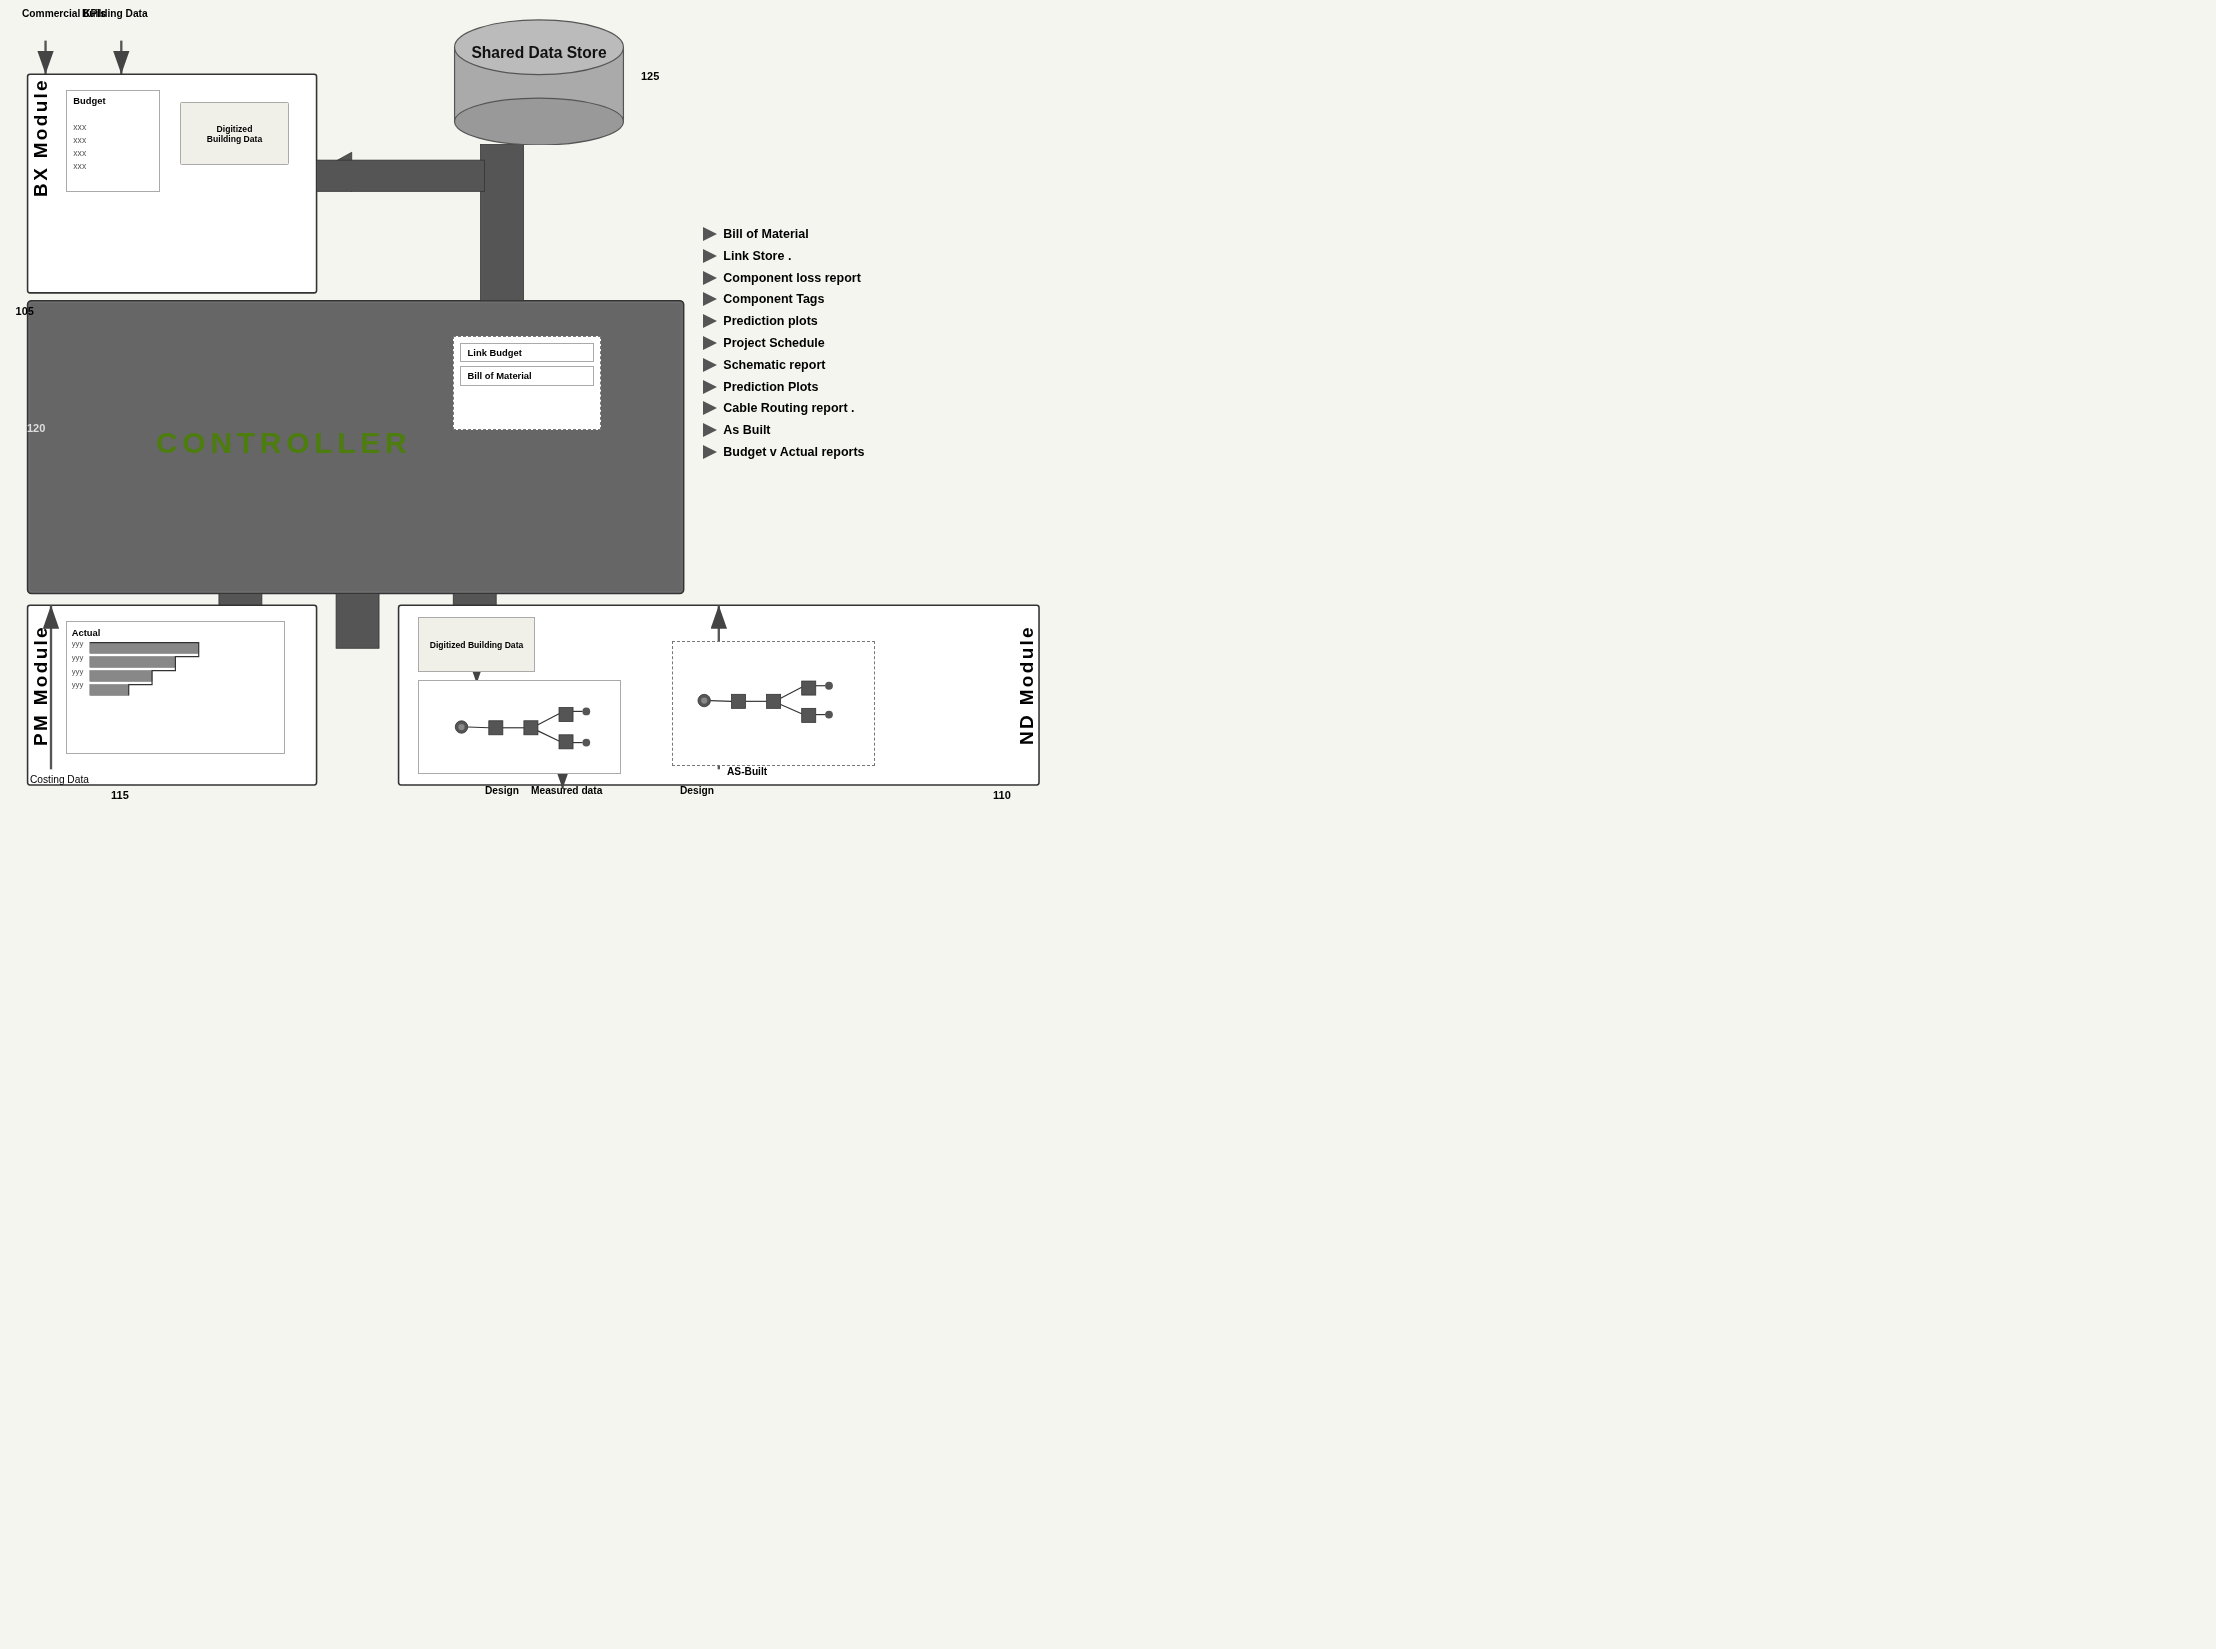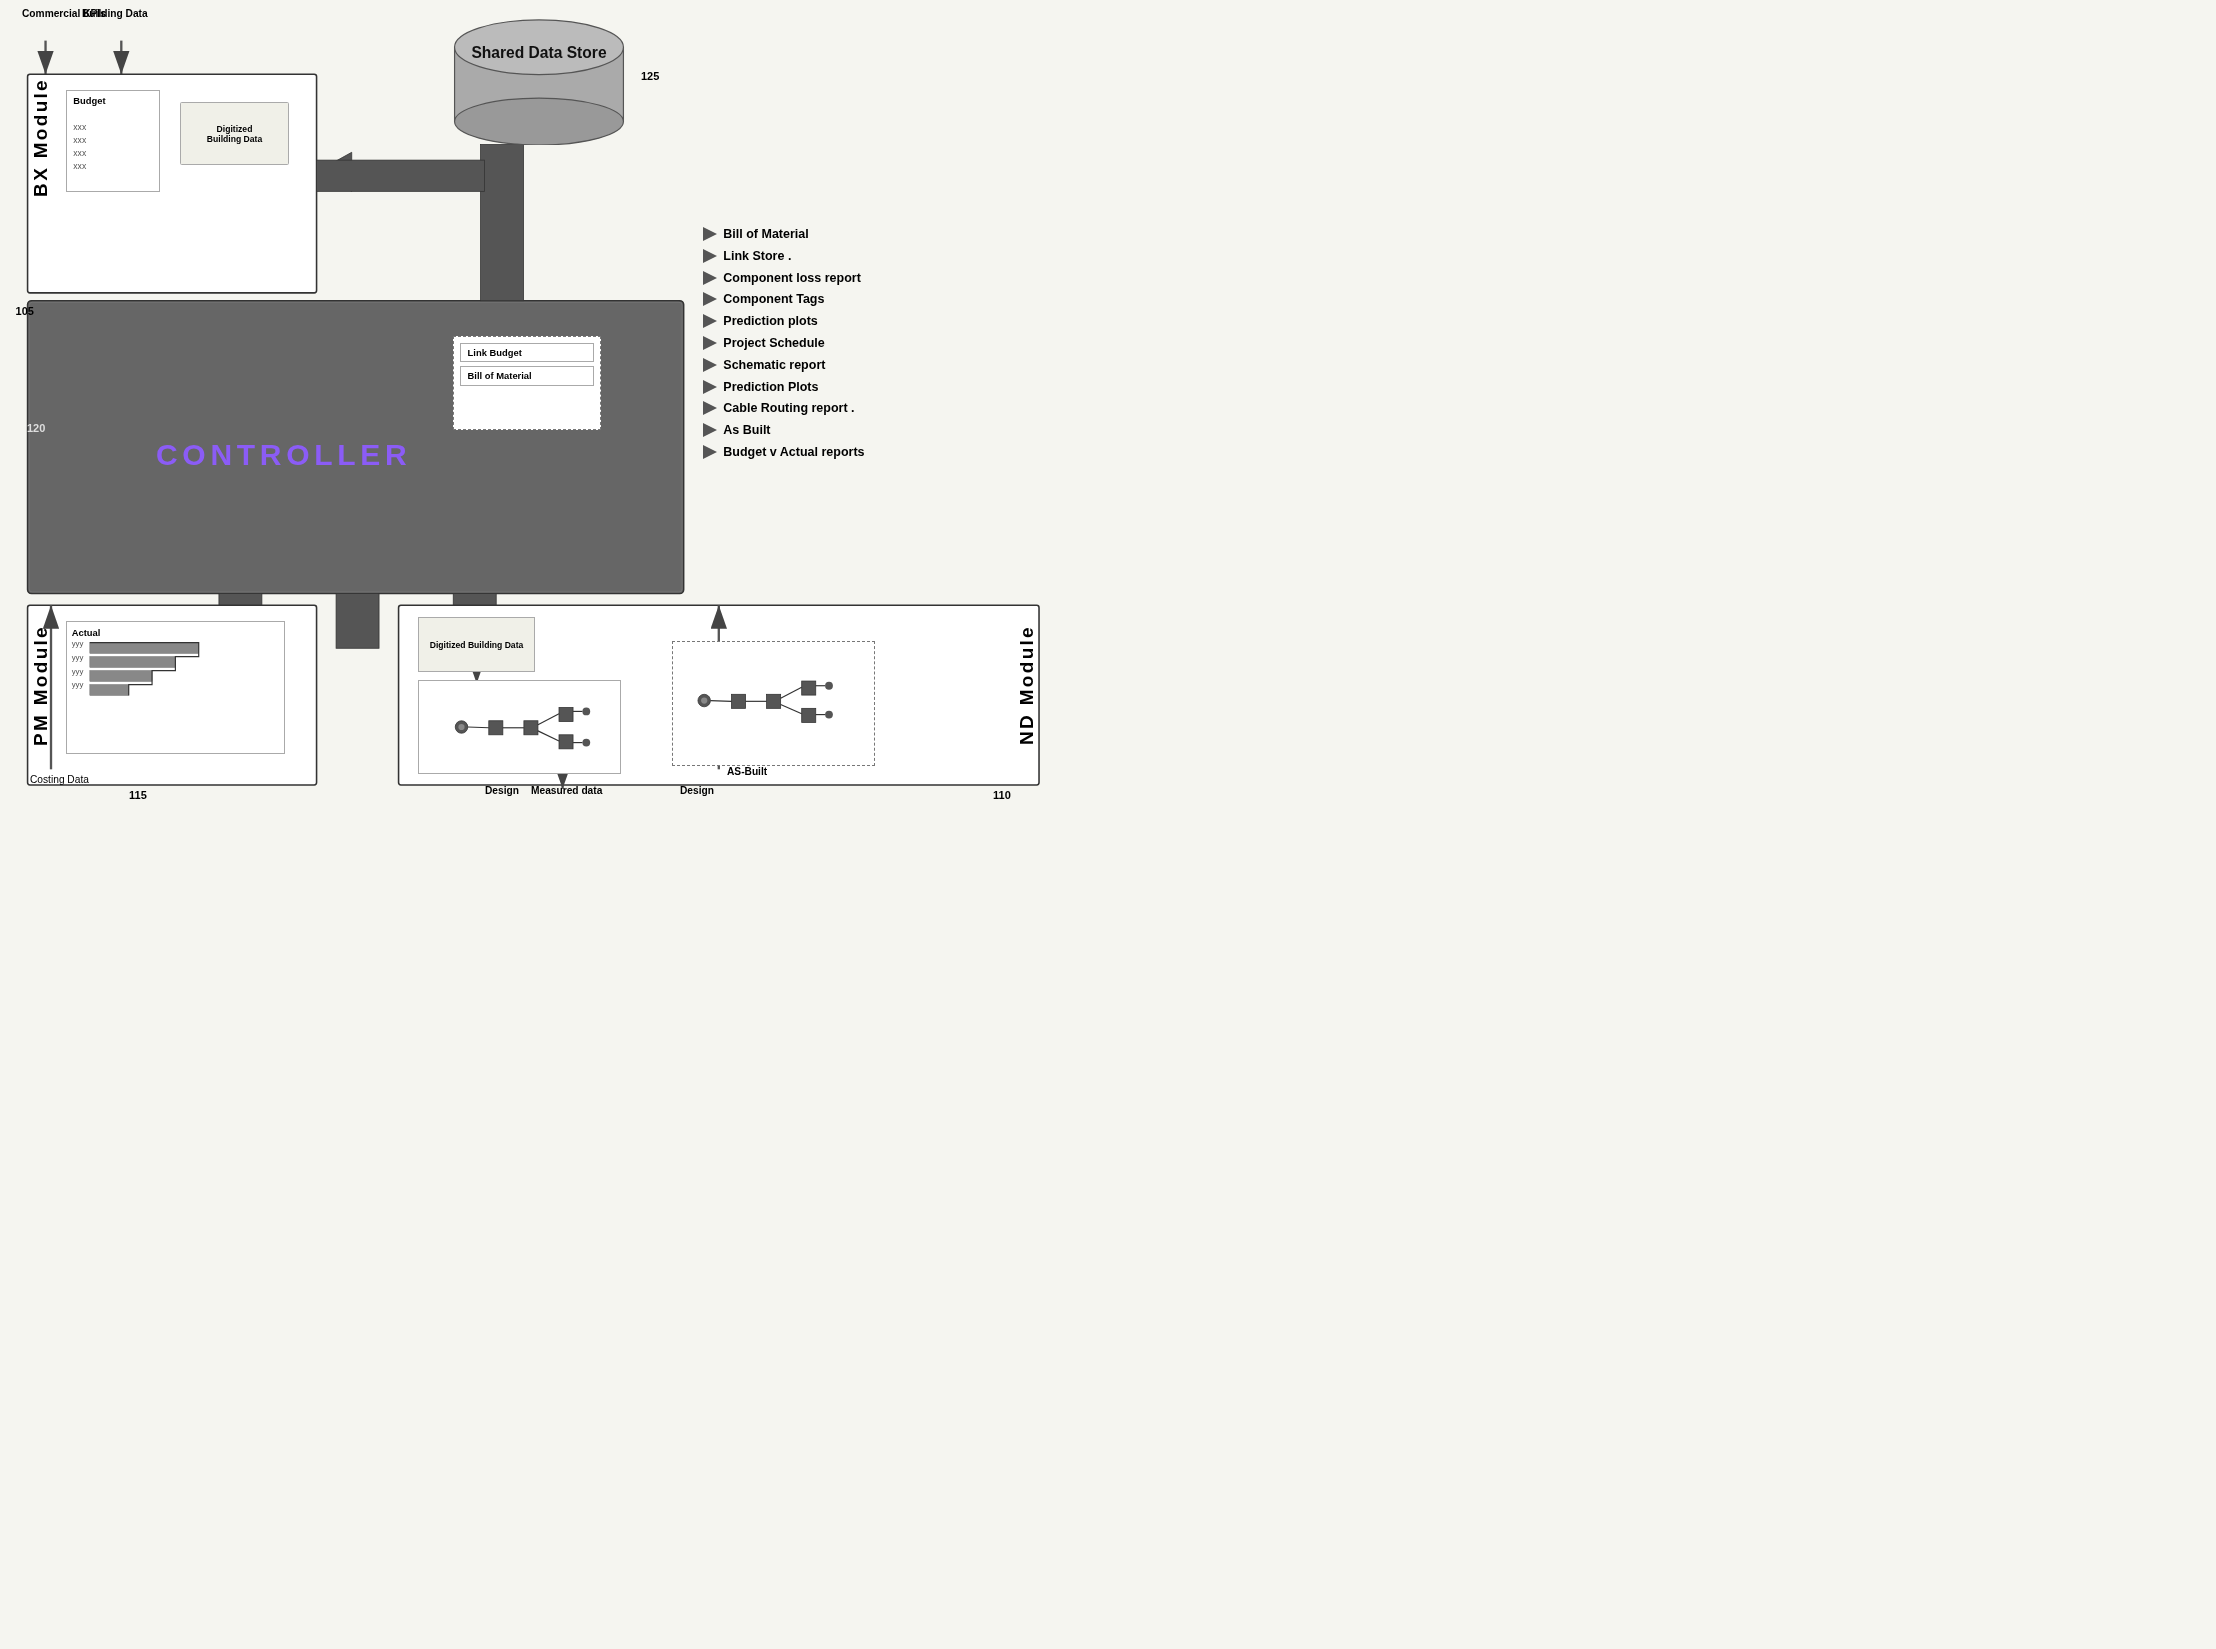--- a/index.html
+++ b/index.html
@@ -69,24 +69,24 @@
       display: flex;
       align-items: center;
       justify-content: center;
       text-align: center;
       font-size: 8.6px;
       font-weight: bold;
       border-radius: 1.6px;
     }
     .controller-label {
       position: absolute;
-      left: 156px; top: 438px;
+      left: 156px; top: 426px;
       font-size: 30px;
       font-weight: bold;
-      color: #8b5cf6;
+      color: #4d7c0f;
       letter-spacing: 4.7px;
     }
 
     
     .data-store-container {
       position: absolute;
       left: 453px; top: 15.6px;
       width: 172px;
       height: 125px;
     }
@@ -182,21 +182,21 @@
       gap: 4.7px;
     }
     .actual-label-row {
       font-size: 7.8px;
       color: #555;
     }
 
     
     .ref-115 {
       position: absolute;
-      left: 129px; top: 789px;
+      left: 111px; top: 789px;
       font-size: 11px;
       font-weight: bold;
     }
 
     
     .label-costing-data {
       position: absolute;
       left: 30px; top: 774px;
       font-size: 10.2px;
       font-weight: normal;

